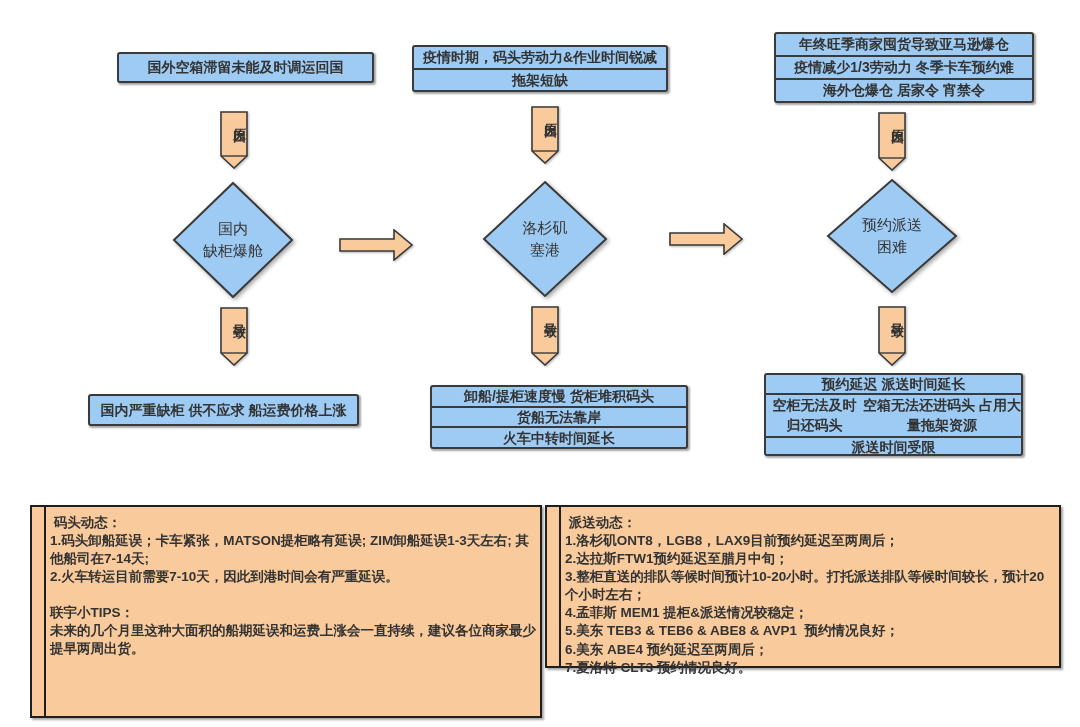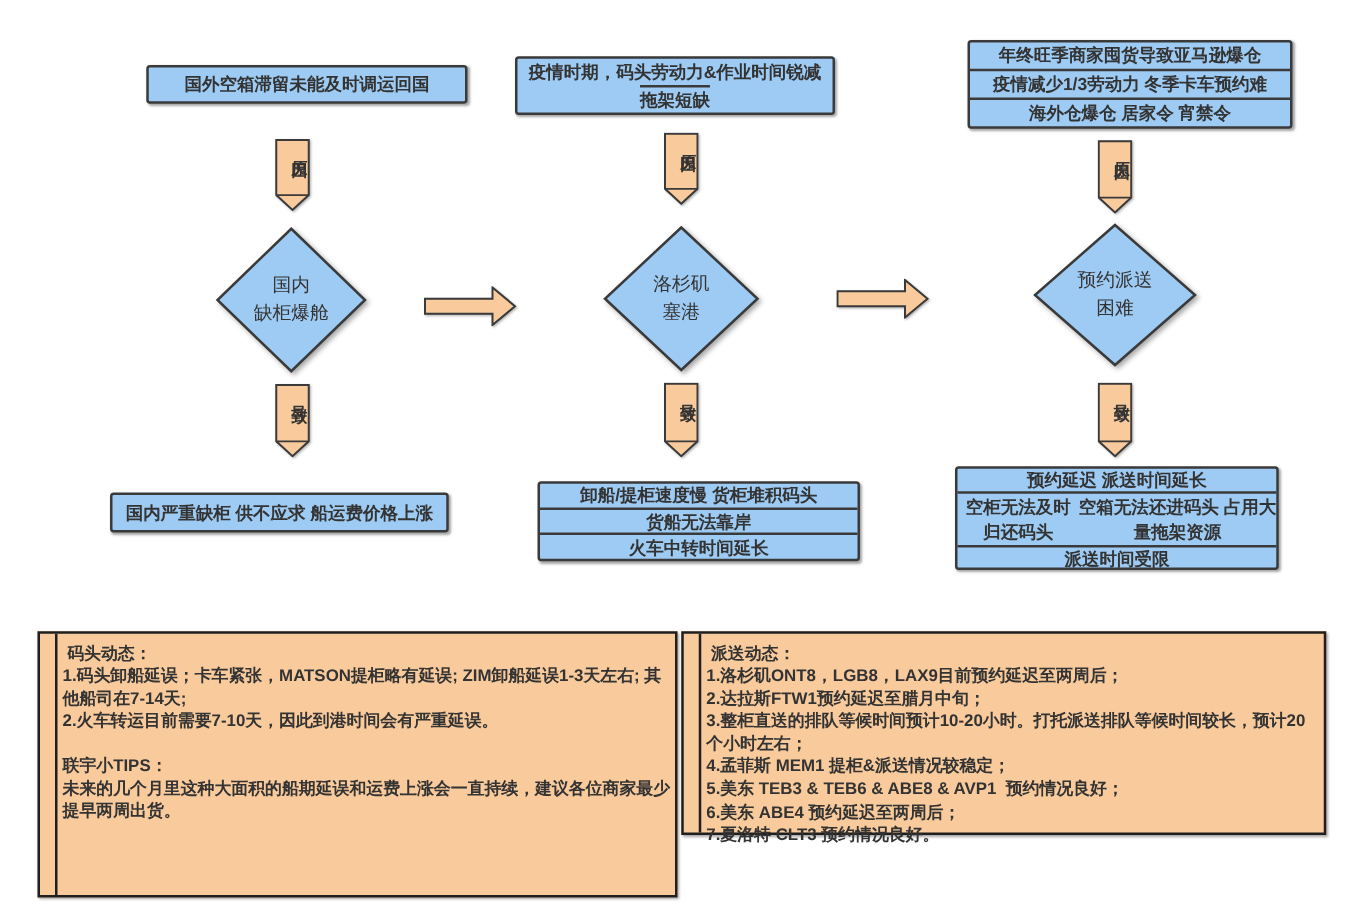--- a/index.html
+++ b/index.html
@@ -106,21 +106,21 @@
   <div class="bluebox" style="left:88px;top:394px;width:271px;height:32px;">
     <div class="row">国内严重缺柜 供不应求 船运费价格上涨</div>
   </div>
 
   <div class="blockarrow" style="left:339px;top:229px;width:75px;height:32px;">
     <svg width="75" height="32" viewBox="0 0 75 32">
       <polygon points="1,10 55,10 55,1 73,16 55,31 55,22 1,22" fill="#F9CB9C" stroke="#3a3a3a" stroke-width="1.6"></polygon>
     </svg>
   </div>
 
-  <div class="bluebox" style="left:412px;top:45px;width:256px;height:47px;align-items:center;">
+  <div class="bluebox" style="left:412px;top:45px;width:256px;height:47px;">
     <div class="row">疫情时期，码头劳动力&amp;作业时间锐减</div>
     <div class="row">拖架短缺</div>
   </div>
 
   <div class="banner" style="left:531px;top:106px;width:28px;height:58px;">
     <svg width="28" height="58" viewBox="0 0 28 58">
       <polygon points="1,1 27,1 27,45 14,57 1,45" fill="#F9CB9C" stroke="#3a3a3a" stroke-width="1.6"></polygon>
       <line x1="1" y1="45" x2="27" y2="45" stroke="#3a3a3a" stroke-width="1.4"></line>
     </svg>
     <div class="blabel">原因</div>

